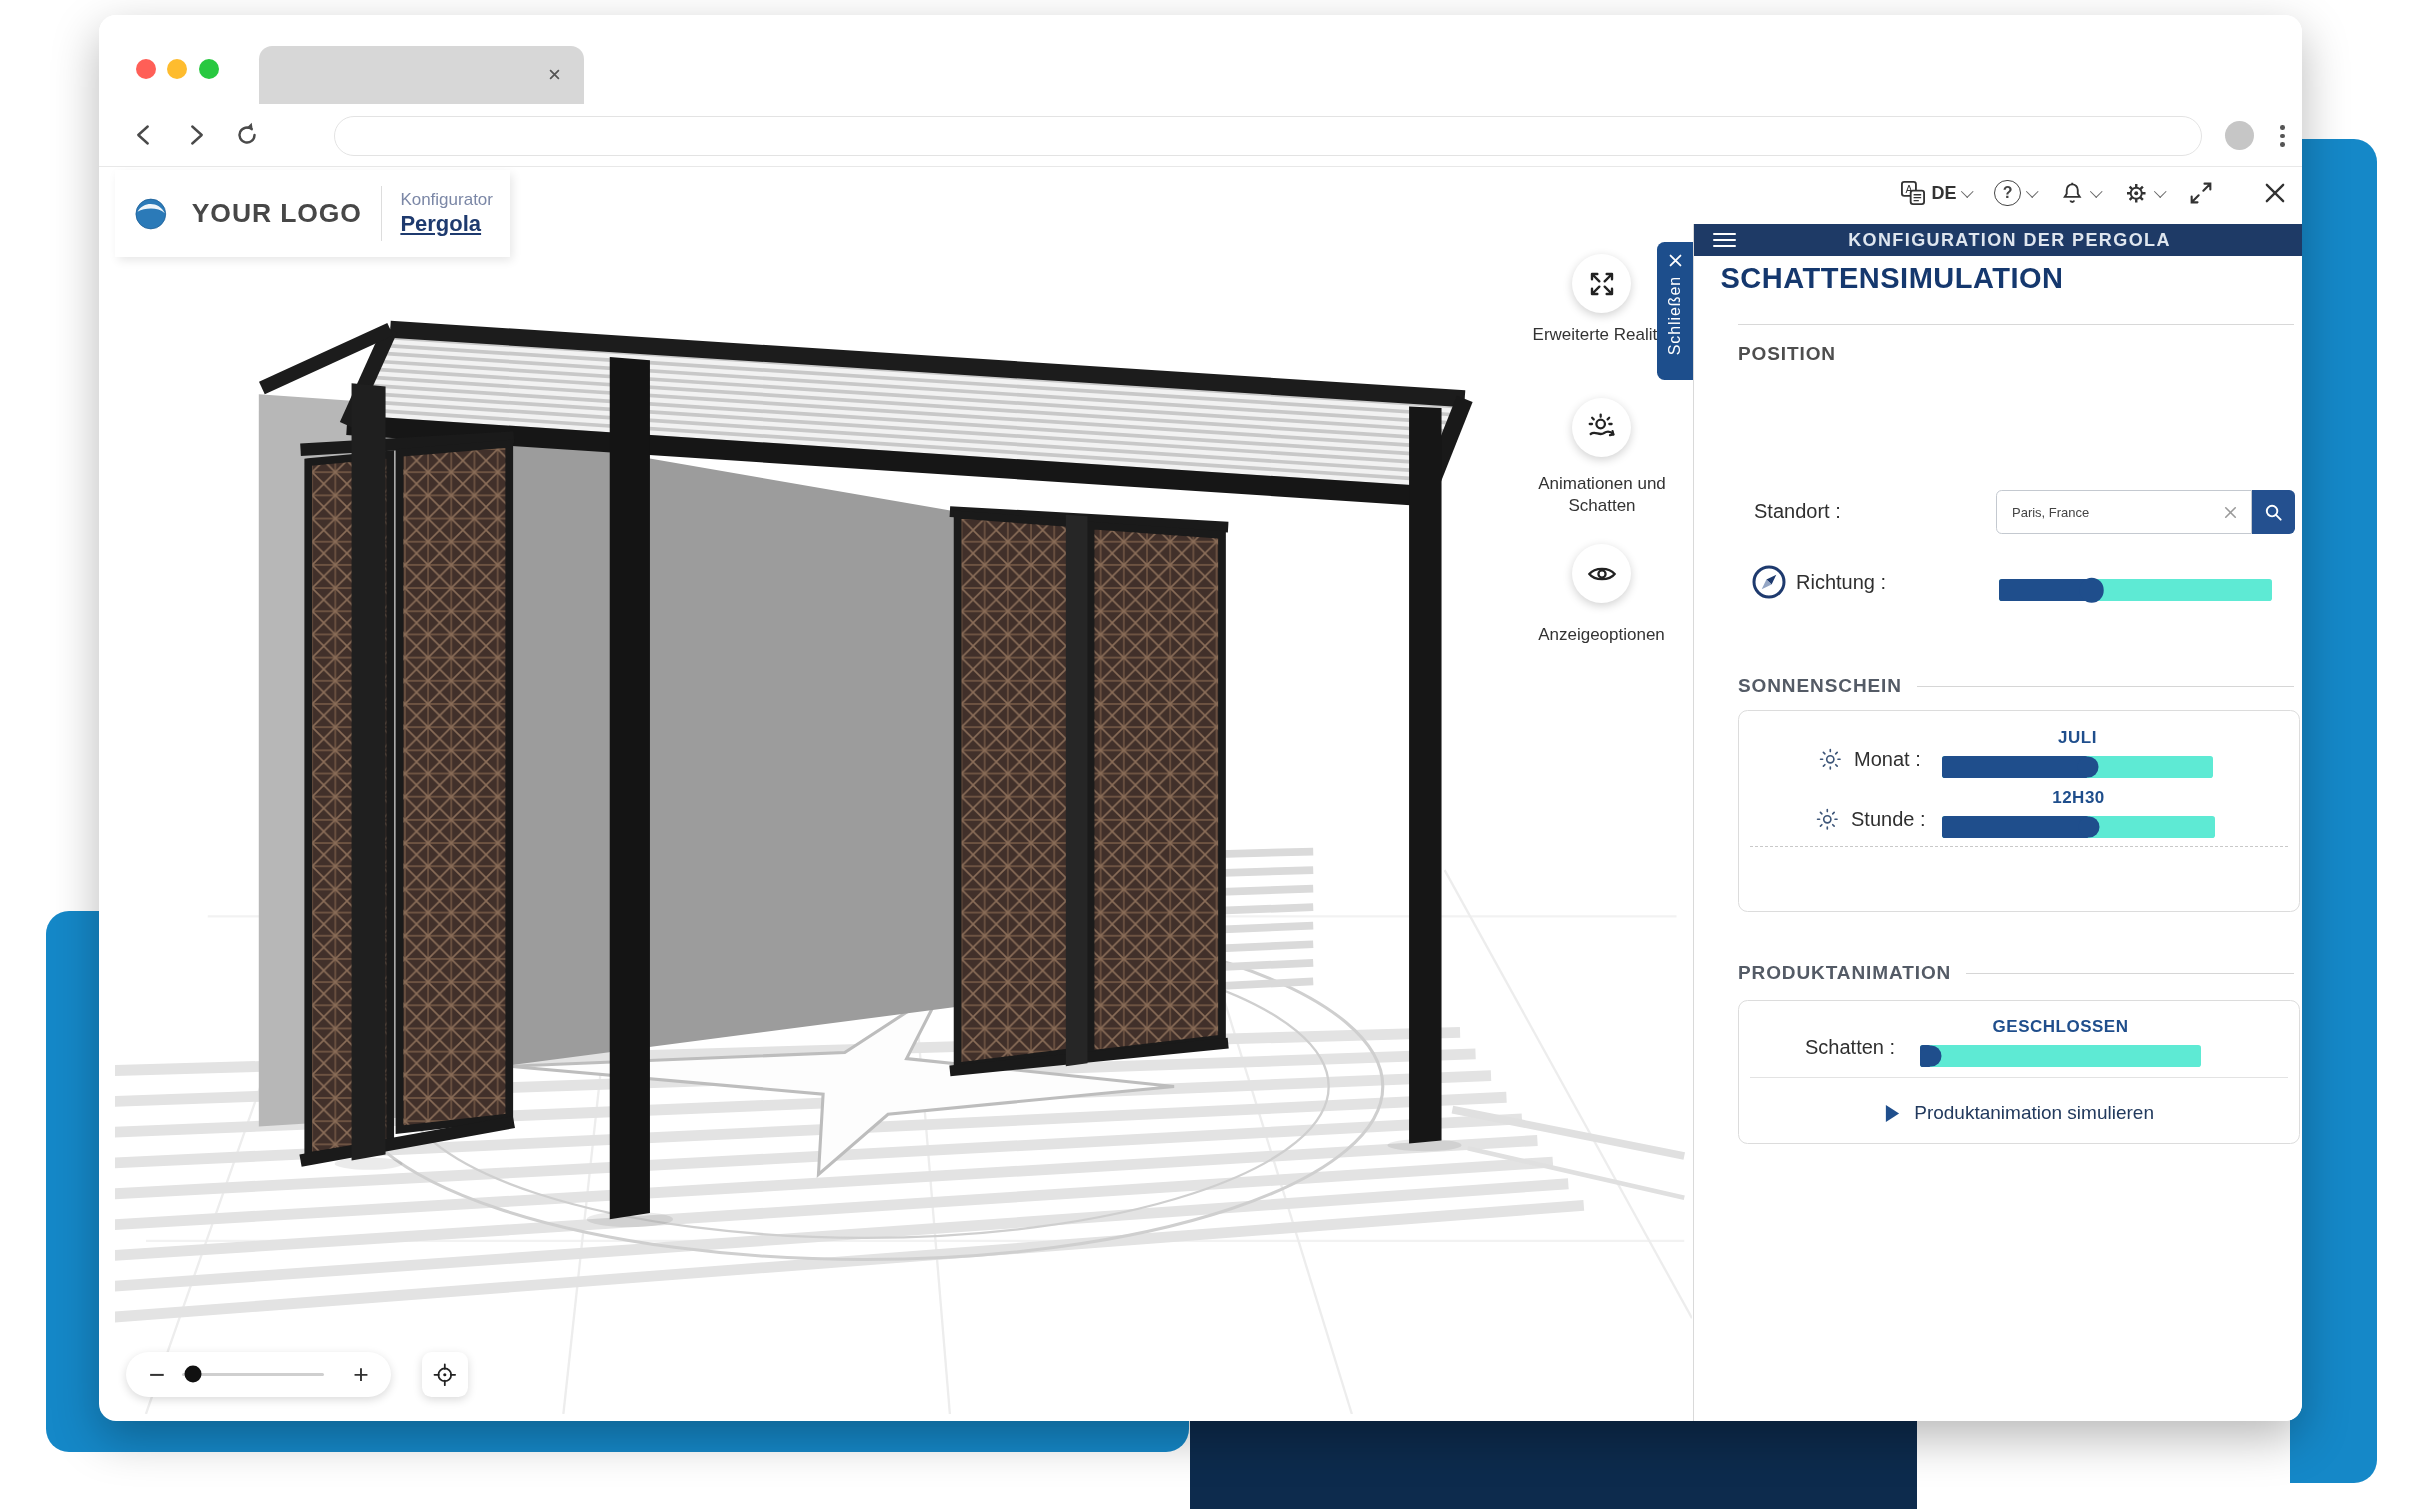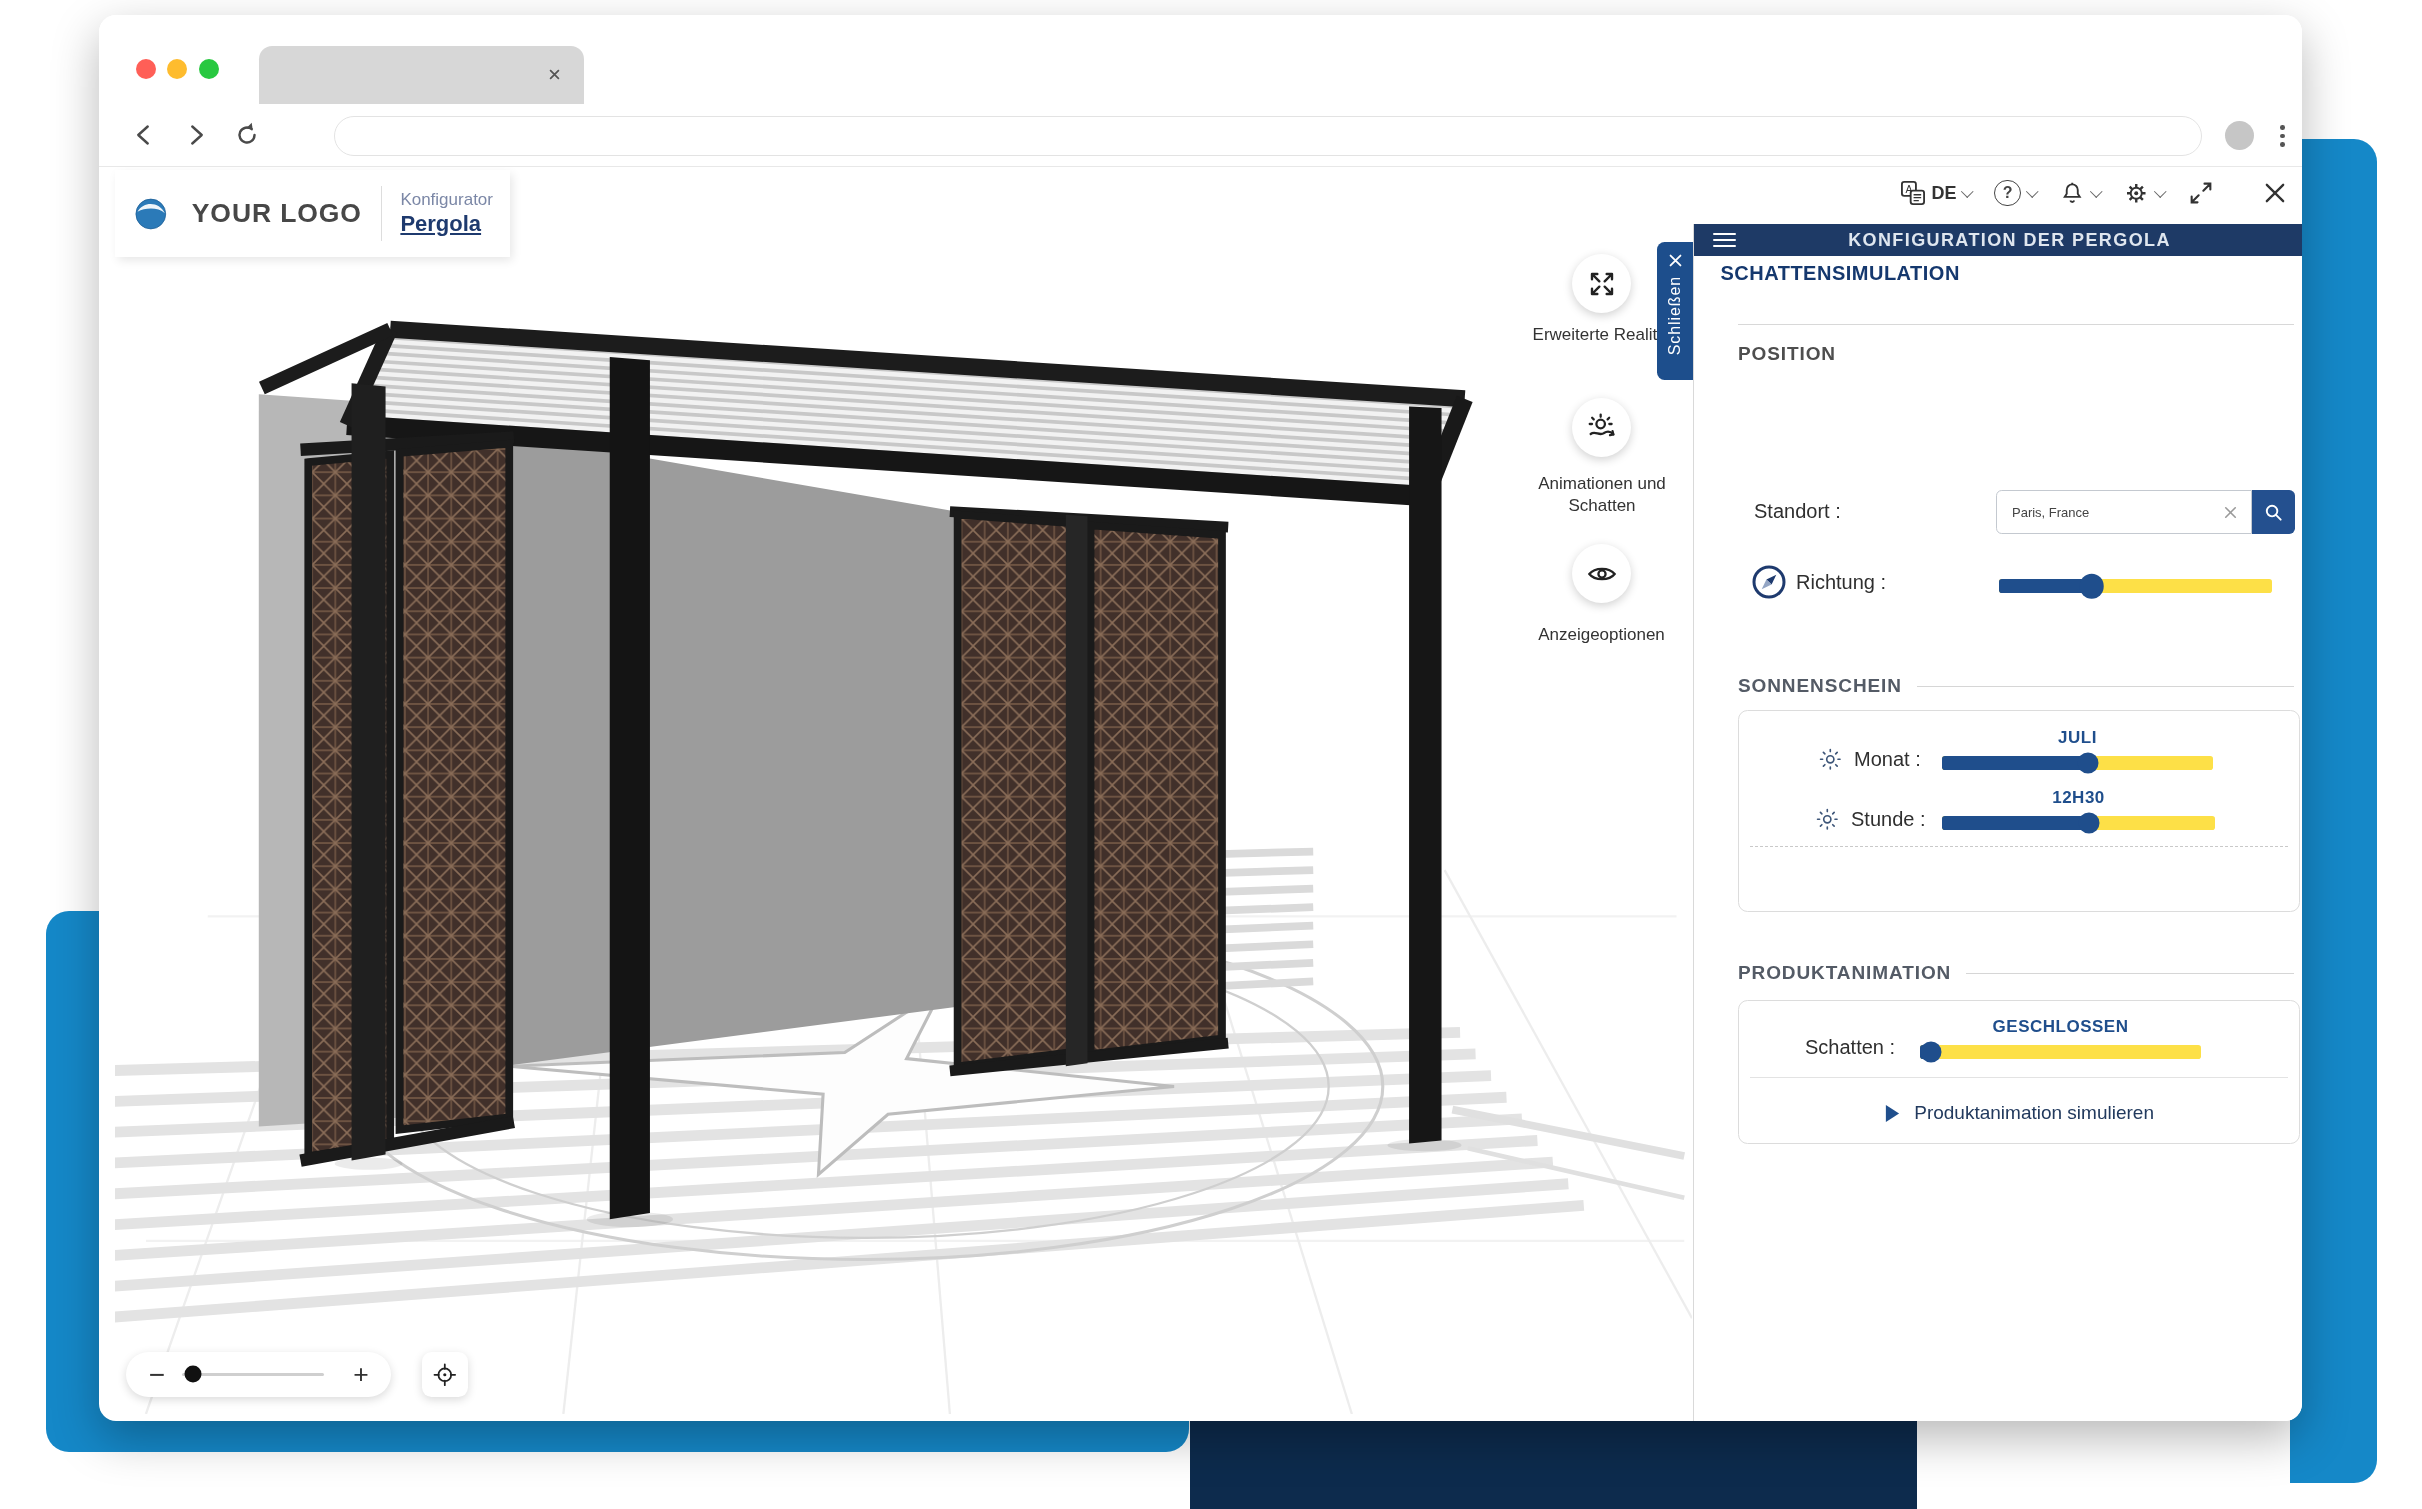--- a/index.html
+++ b/index.html
@@ -66,35 +66,35 @@
   .target-btn { position:absolute; left:323px; top:1337px; width:46px; height:45px; background:#fff; border-radius:9.5px; z-index:5;
                 box-shadow:0 2.8px 9.5px rgba(0,0,0,.15); display:flex; align-items:center; justify-content:center; }
 
   
   .panel { position:absolute; left:1594px; top:209px; right:0; bottom:0; background:#fff; border-left:0.9px solid #d9d9d9; z-index:4; }
   .panel-bar { position:absolute; left:0; top:0; right:0; height:32px; background:#1e3a66; display:flex; align-items:center; padding:0 19px; }
   .hamburger { width:23px; display:flex; flex-direction:column; gap:3.8px; }
   .hamburger i { height:2.4px; background:#fff; border-radius:1.9px; }
   .panel-bar-title { flex:1; text-align:center; color:#dfe6ef; font-size:18px; letter-spacing:1.4px; font-weight:600; }
 
-  .p-title { position:absolute; left:26.5px; top:38px; font-size:20px; font-weight:bold; color:#15386e; letter-spacing:0.5px; }
+  .p-title { position:absolute; left:26.5px; top:38px; font-size:29px; font-weight:bold; color:#15386e; letter-spacing:0.5px; }
   .p-div1 { position:absolute; left:44px; right:7.6px; top:100px; height:0.9px; background:#d8d8d8; }
   .p-pos-head { position:absolute; left:44px; top:119px; font-size:19px; font-weight:bold; color:#4e4e4e; letter-spacing:0.9px; }
   .p-desc { position:absolute; left:44px; top:151px; width:538px; font-size:20px; color:#3b3b3b; line-height:1.5; }
 
   .loc-label { position:absolute; left:60px; top:276px; font-size:20px; color:#2f2f2f; }
   .loc-input { position:absolute; left:302px; top:266px; width:256px; height:44px; border:0.9px solid #c4c9d0; border-radius:5.7px 0 0 5.7px;
                display:flex; align-items:center; padding:0 11.4px 0 15px; }
   .loc-value { flex:1; font-size:13px; color:#444; }
   .loc-search { position:absolute; left:558px; top:266px; width:43px; height:44px; background:#24508f; border-radius:0 5.7px 5.7px 0;
                 display:flex; align-items:center; justify-content:center; }
 
   .dir-compass { position:absolute; left:55px; top:338px; }
   .dir-label { position:absolute; left:102px; top:347px; font-size:20px; color:#2f2f2f; }
-  .slider { position:relative; height:14px; background:#fde047; border-radius:2.8px; }
+  .slider { position:relative; height:22px; background:#5eead4; border-radius:2.8px; }
   .slider .fill { position:absolute; left:0; top:0; bottom:0; background:#1f4e8c; border-radius:2.8px; }
   .slider .thumb { position:absolute; top:50%; width:21px; height:21px; background:#1f4e8c; border-radius:50%; transform:translate(-50%,-50%); }
   .slider .val { position:absolute; left:50%; top:-28px; transform:translateX(-50%); color:#1f4e8c; font-size:17px; font-weight:bold;
                  letter-spacing:0.5px; white-space:nowrap; }
   .dir-slider { position:absolute; left:305px; top:355px; width:273px; }
   .dir-slider .thumb { width:24.6px; height:24.6px; }
 
   .sec-head { position:absolute; left:44px; right:7.6px; display:flex; align-items:center; color:#545b66; font-size:19px; font-weight:bold; letter-spacing:0.9px; }
   .sec-head::after { content:""; flex:1; height:0.9px; background:#d6d6d6; margin-left:15px; }
   .sun-head { top:451px; }

